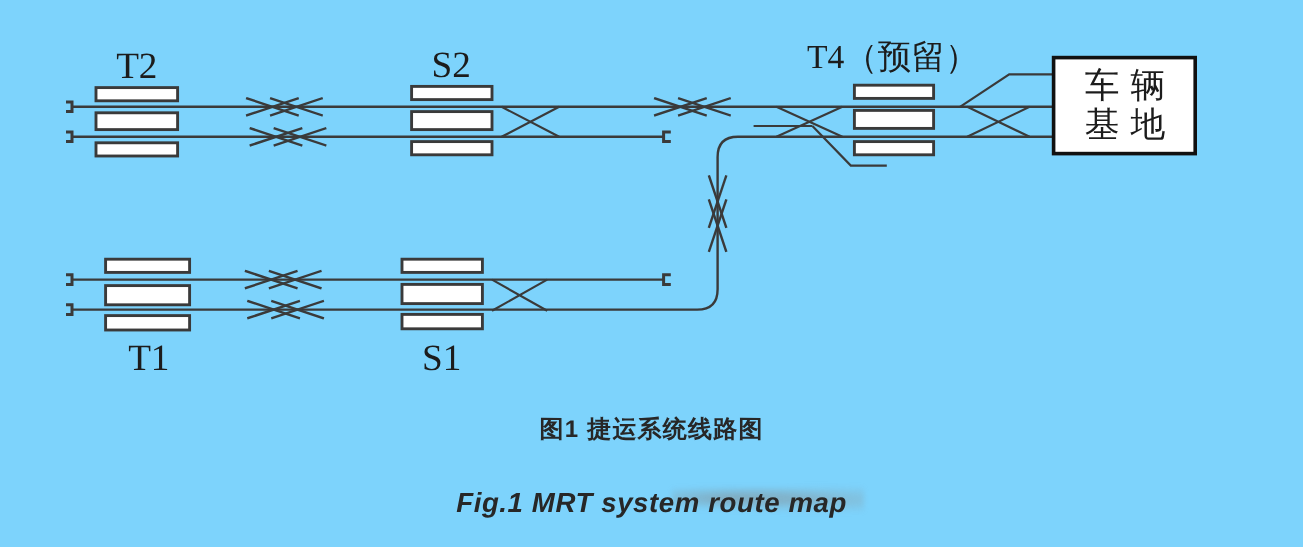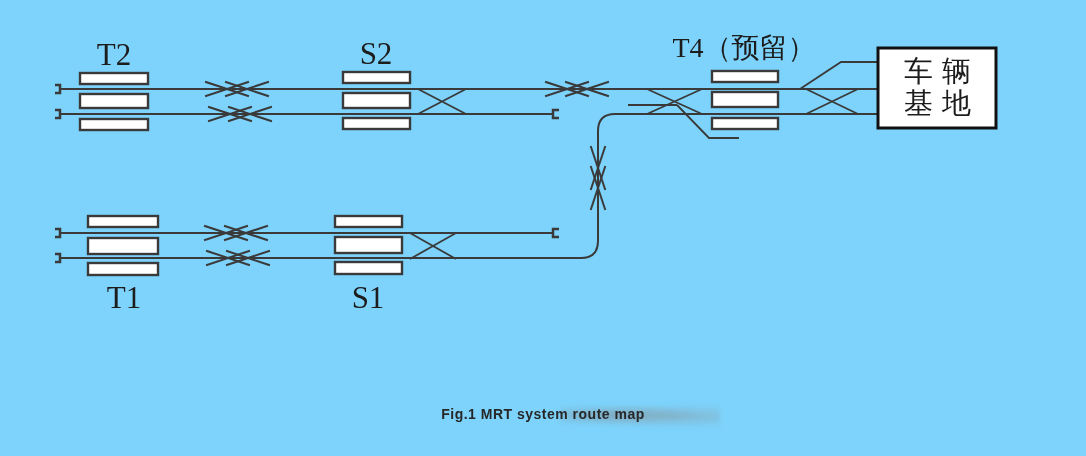--- a/index.html
+++ b/index.html
@@ -12,21 +12,21 @@
     fill:#1c1c1c;
   }
   .st-label{font-size:31px;}
   .st-label-t4{font-size:28px;}
   .depot-label{font-size:29px;letter-spacing:9px;}
   .cap{
     position:absolute;left:0;width:100%;text-align:center;
     font-weight:700;color:#272727;z-index:2;
   }
   .cap-zh{top:344px;font-size:20px;letter-spacing:1px;}
-  .cap-en{top:406px;font-size:14px;letter-spacing:0.5px;}
+  .cap-en{top:406px;font-size:23px;letter-spacing:0.5px;font-style:italic;}
   .smudge{
     position:absolute;left:560px;top:403px;width:160px;height:24px;z-index:1;
     background:radial-gradient(ellipse at 30% 50%, rgba(130,130,130,.45), rgba(130,130,130,0) 60%),
                radial-gradient(ellipse at 75% 55%, rgba(140,140,140,.35), rgba(140,140,140,0) 65%);
     filter:blur(2px);
   }
 </style>
 </head>
 <body>
 
@@ -118,15 +118,16 @@
       <rect x="878" y="48" width="118" height="80" fill="#fff" stroke="#111" stroke-width="3"></rect>
       <text x="942" y="81" text-anchor="middle" stroke="none" class="depot-label">车辆</text>
       <text x="942" y="113" text-anchor="middle" stroke="none" class="depot-label">基地</text>
     </g>
   </svg>
 
   
   <div class="smudge"></div>
 
   
+  <div class="cap cap-zh">图1 捷运系统线路图</div>
   <div class="cap cap-en">Fig.1 MRT system route map</div>
 
 </div>
 
 </body></html>

